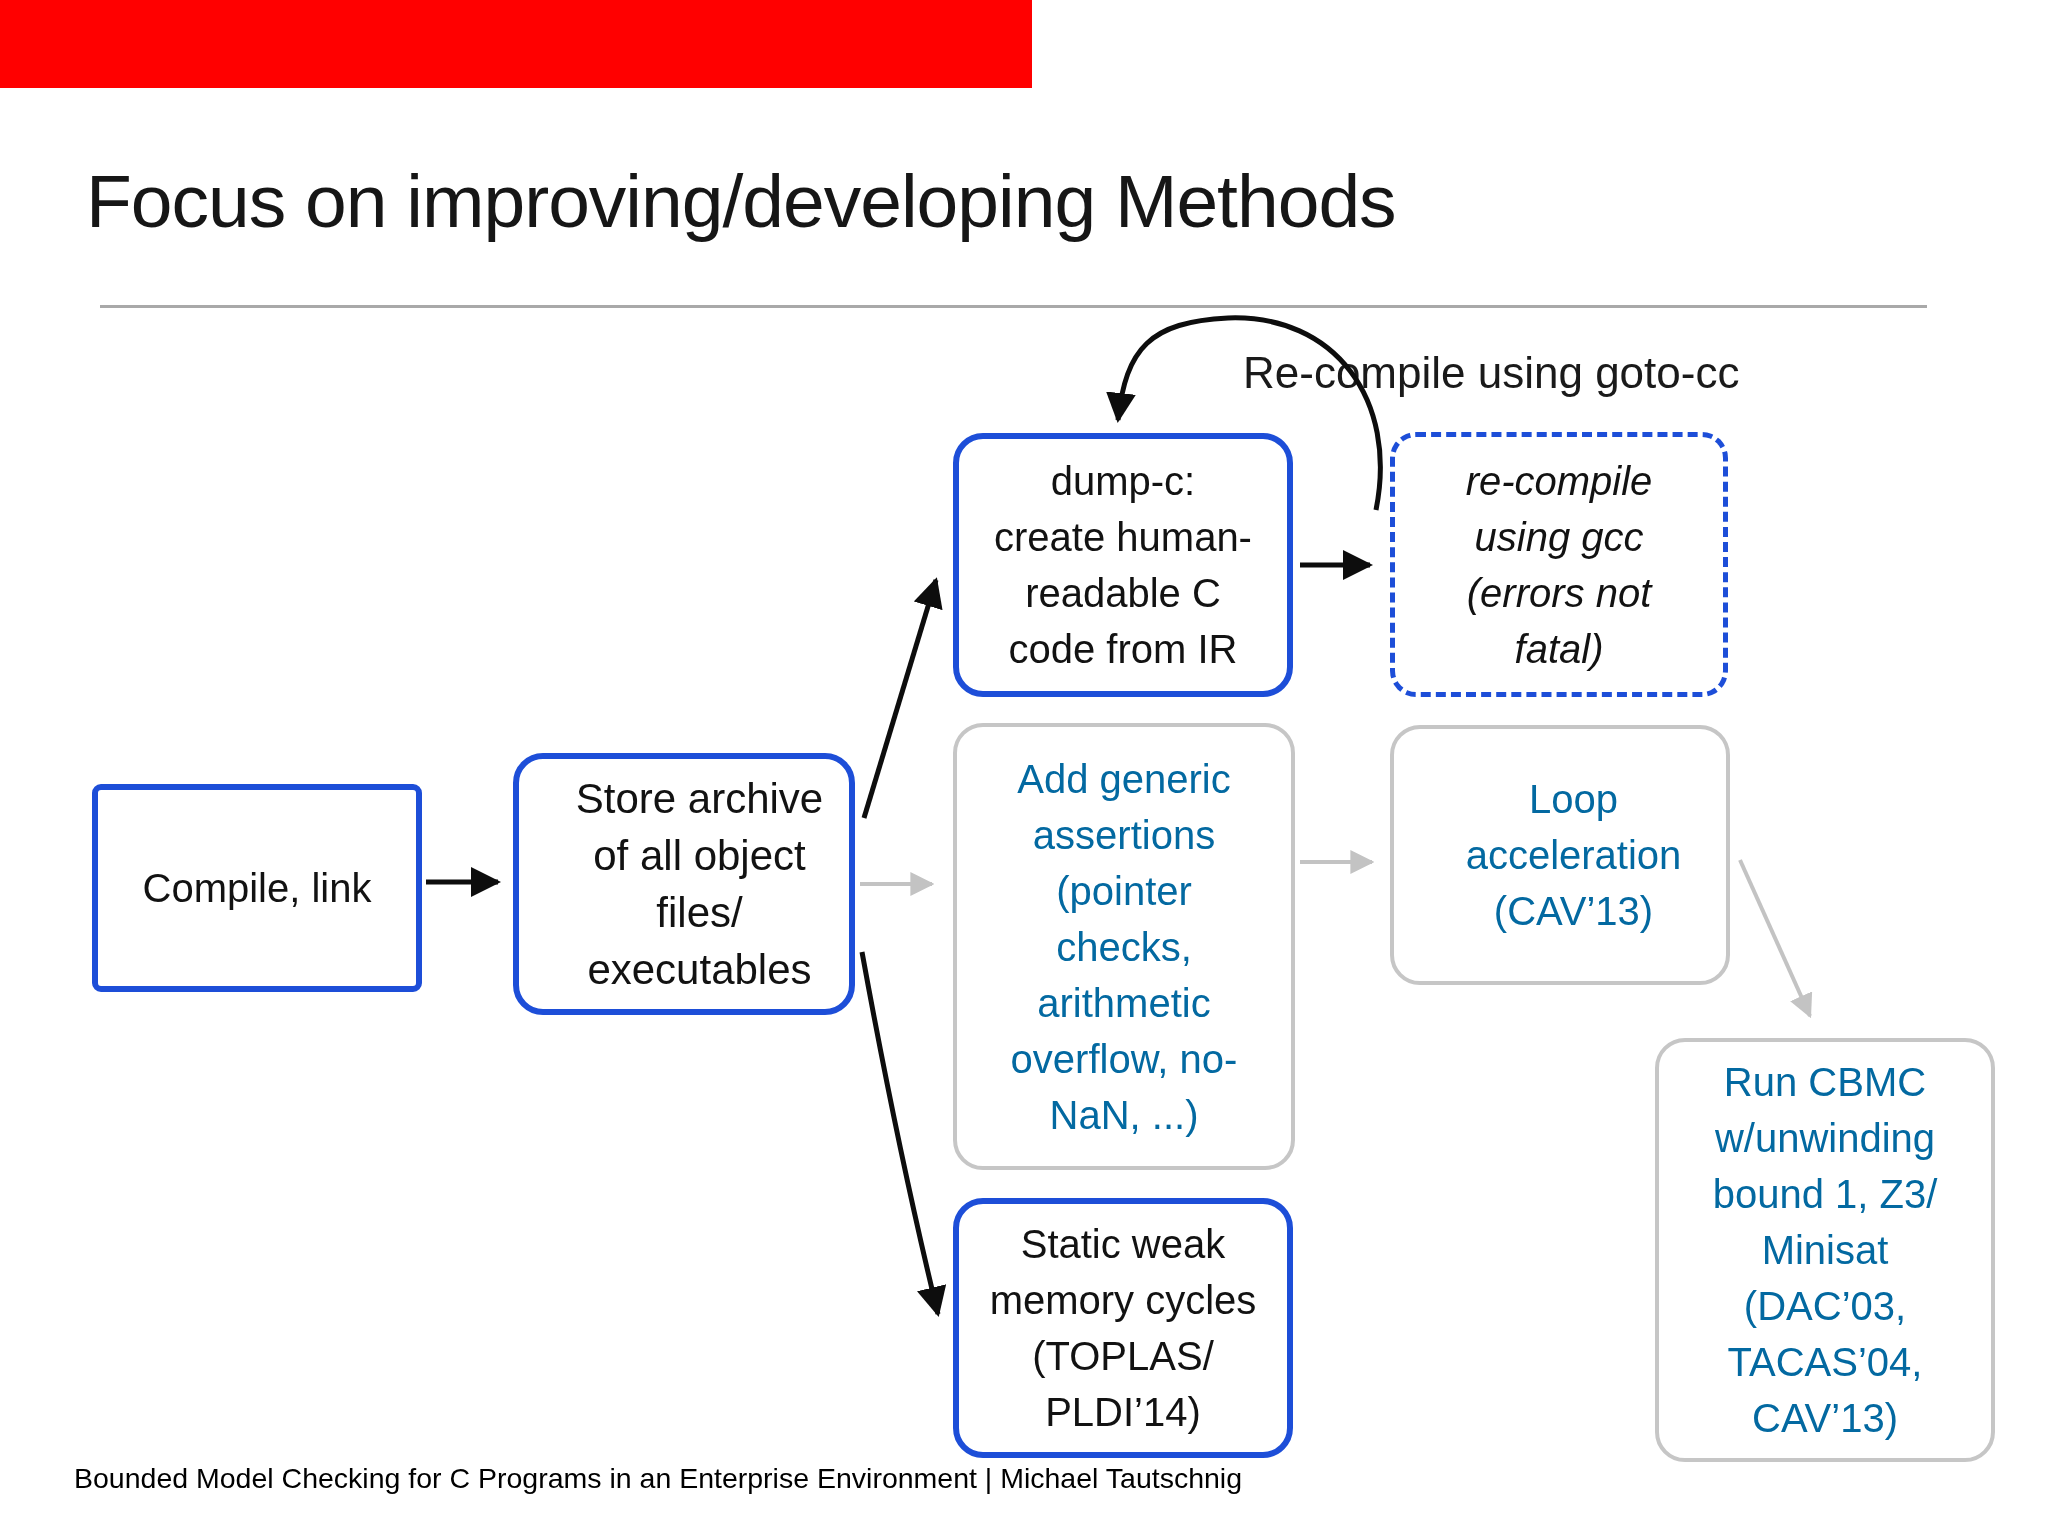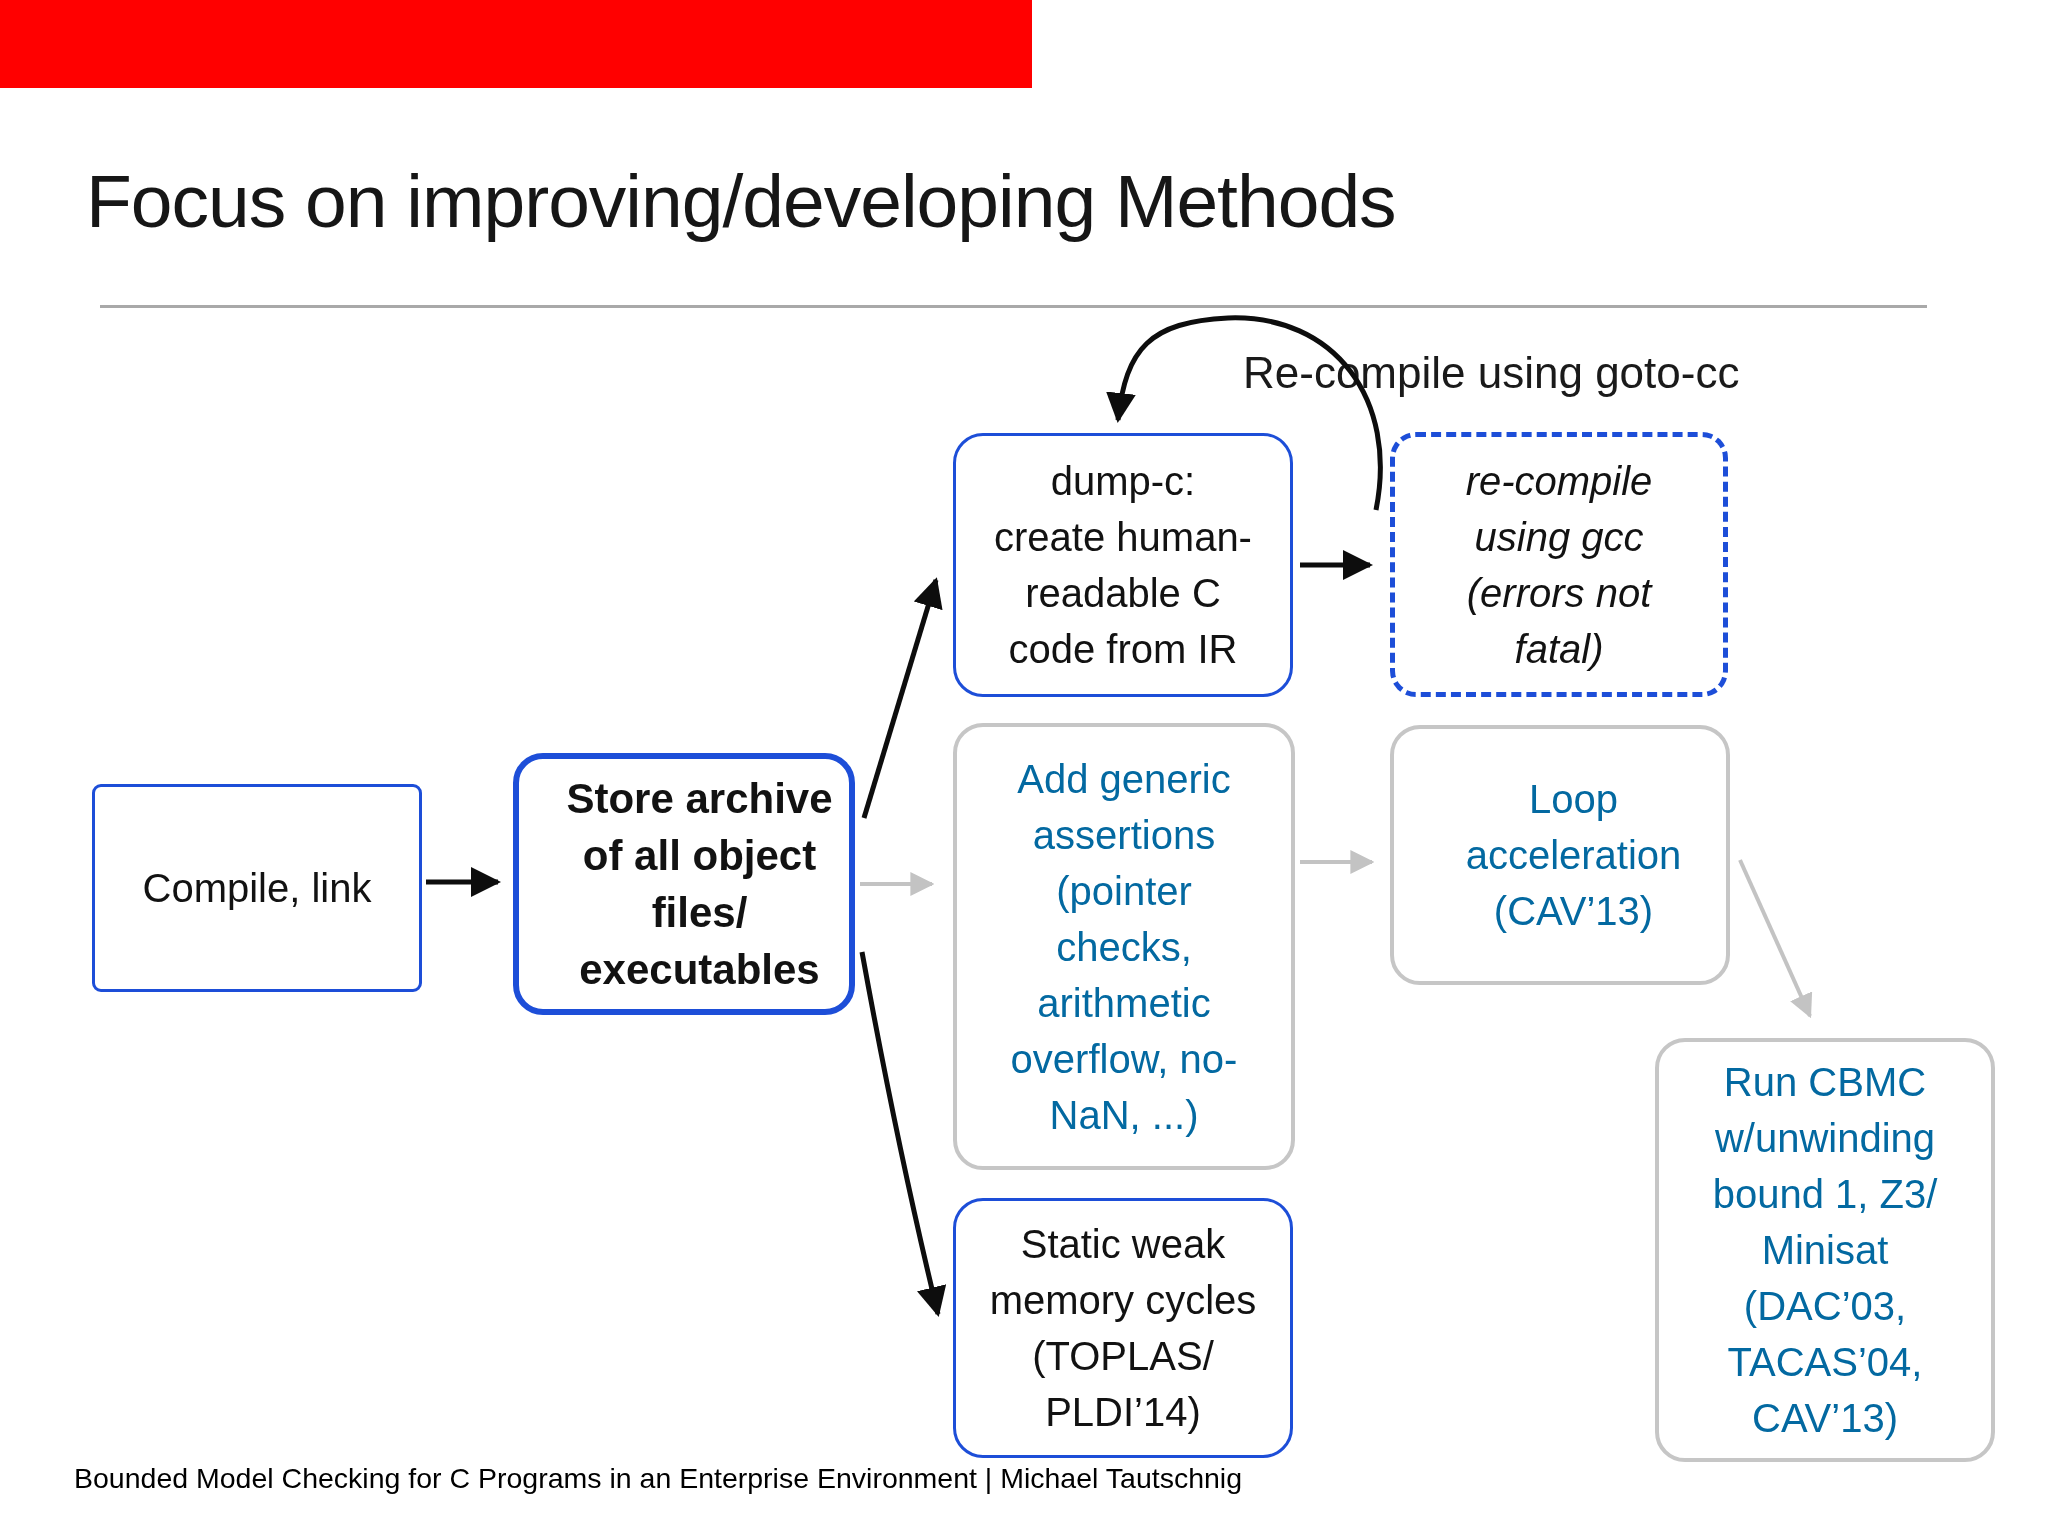--- a/index.html
+++ b/index.html
@@ -28,23 +28,23 @@
   #loop-label{
     left:1243px;top:348px;
     font-size:44px;color:#1a1a1a;white-space:nowrap;
   }
   #arrows{left:0;top:0;pointer-events:none;}
   .node{
     display:flex;align-items:center;justify-content:center;
     text-align:center;white-space:pre-line;
     font-size:40px;line-height:56px;color:#121212;
     background:#ffffff;box-sizing:border-box;
-    border:3px solid #1d4ed8;border-radius:30px;
+    border:6px solid #1d4ed8;border-radius:30px;
   }
-  .node.bold{font-weight:bold;font-size:42px;line-height:57px;padding-left:31px;}
+  .node.bold{font-weight:normal;font-size:42px;line-height:57px;padding-left:31px;}
   .node.dashed{border-style:dashed;border-width:5px;border-radius:26px;font-style:italic;}
   .node.gray{border-color:#c6c6c6;color:#0369a1;border-width:4px;}
   #node-compile-link   {left:92px;  top:784px; width:330px;height:208px;border-radius:9px;}
   #node-store-archive  {left:513px; top:753px; width:342px;height:262px;border-width:6px;}
   #node-dump-c         {left:953px; top:433px; width:340px;height:264px;}
   #node-recompile-gcc  {left:1390px;top:432px; width:338px;height:265px;}
   #node-add-assertions {left:953px; top:723px; width:342px;height:447px;}
   #node-loop-accel     {left:1390px;top:725px; width:340px;height:260px;padding-left:27px;}
   #node-static-weak    {left:953px; top:1198px;width:340px;height:260px;}
   #node-run-cbmc       {left:1655px;top:1038px;width:340px;height:424px;}

